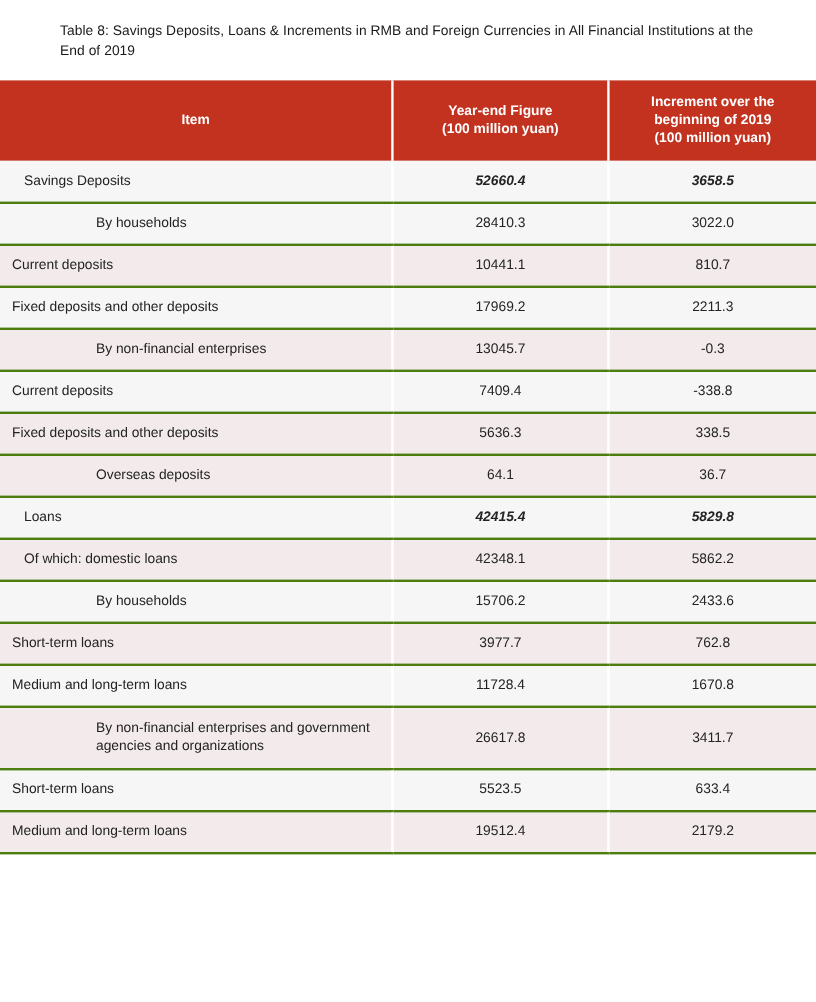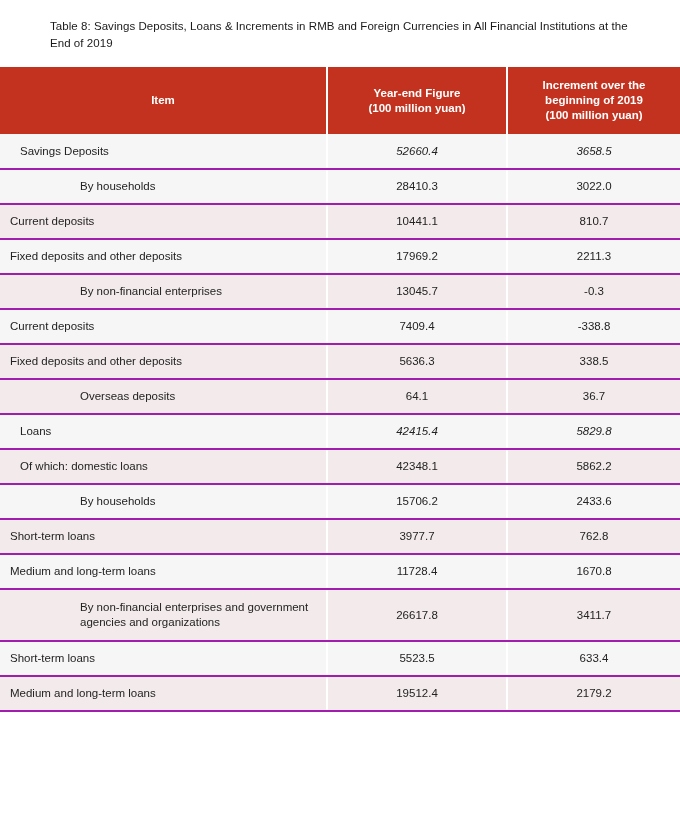--- a/index.html
+++ b/index.html
@@ -55,37 +55,37 @@
   thead th:last-child { border-right: none; margin-left: 11px; }
 
   tbody tr { height: 35px; }
   tbody tr.row-even td { background: #F7F6F6; }
   tbody tr.row-odd  td { background: #F3EBEB; }
 
   tbody td {
     font-size: 11.5px;
     color: #232323;
     padding: 6px 10px;
-    border-bottom: 2px solid #a21caf;
+    border-bottom: 2px solid #4d7c0f;
     border-right: 2px solid #ffffff;
     vertical-align: middle;
     line-height: 15px;
     box-sizing: border-box;
   }
   tbody td:last-child { border-right: none; }
 
   td.cell-item { text-align: left; }
   td.cell-num  { text-align: center; }
 
   td.cell-item.lvl-0 { padding-left: 20px; }
   td.cell-item.lvl-1 { padding-left: 80px; }
   td.cell-item.lvl-2 { }
 
   tr.emphasis td.cell-num {
-    font-weight: normal;
+    font-weight: bold;
     font-style: italic;
   }
   tr.tall { height: 52px; }
 </style>
 </head>
 <body>
 
 <div class="page">
 
   <div class="table-caption">Table 8: Savings Deposits, Loans &amp; Increments in RMB and Foreign Currencies in All Financial Institutions at the End of 2019</div>

